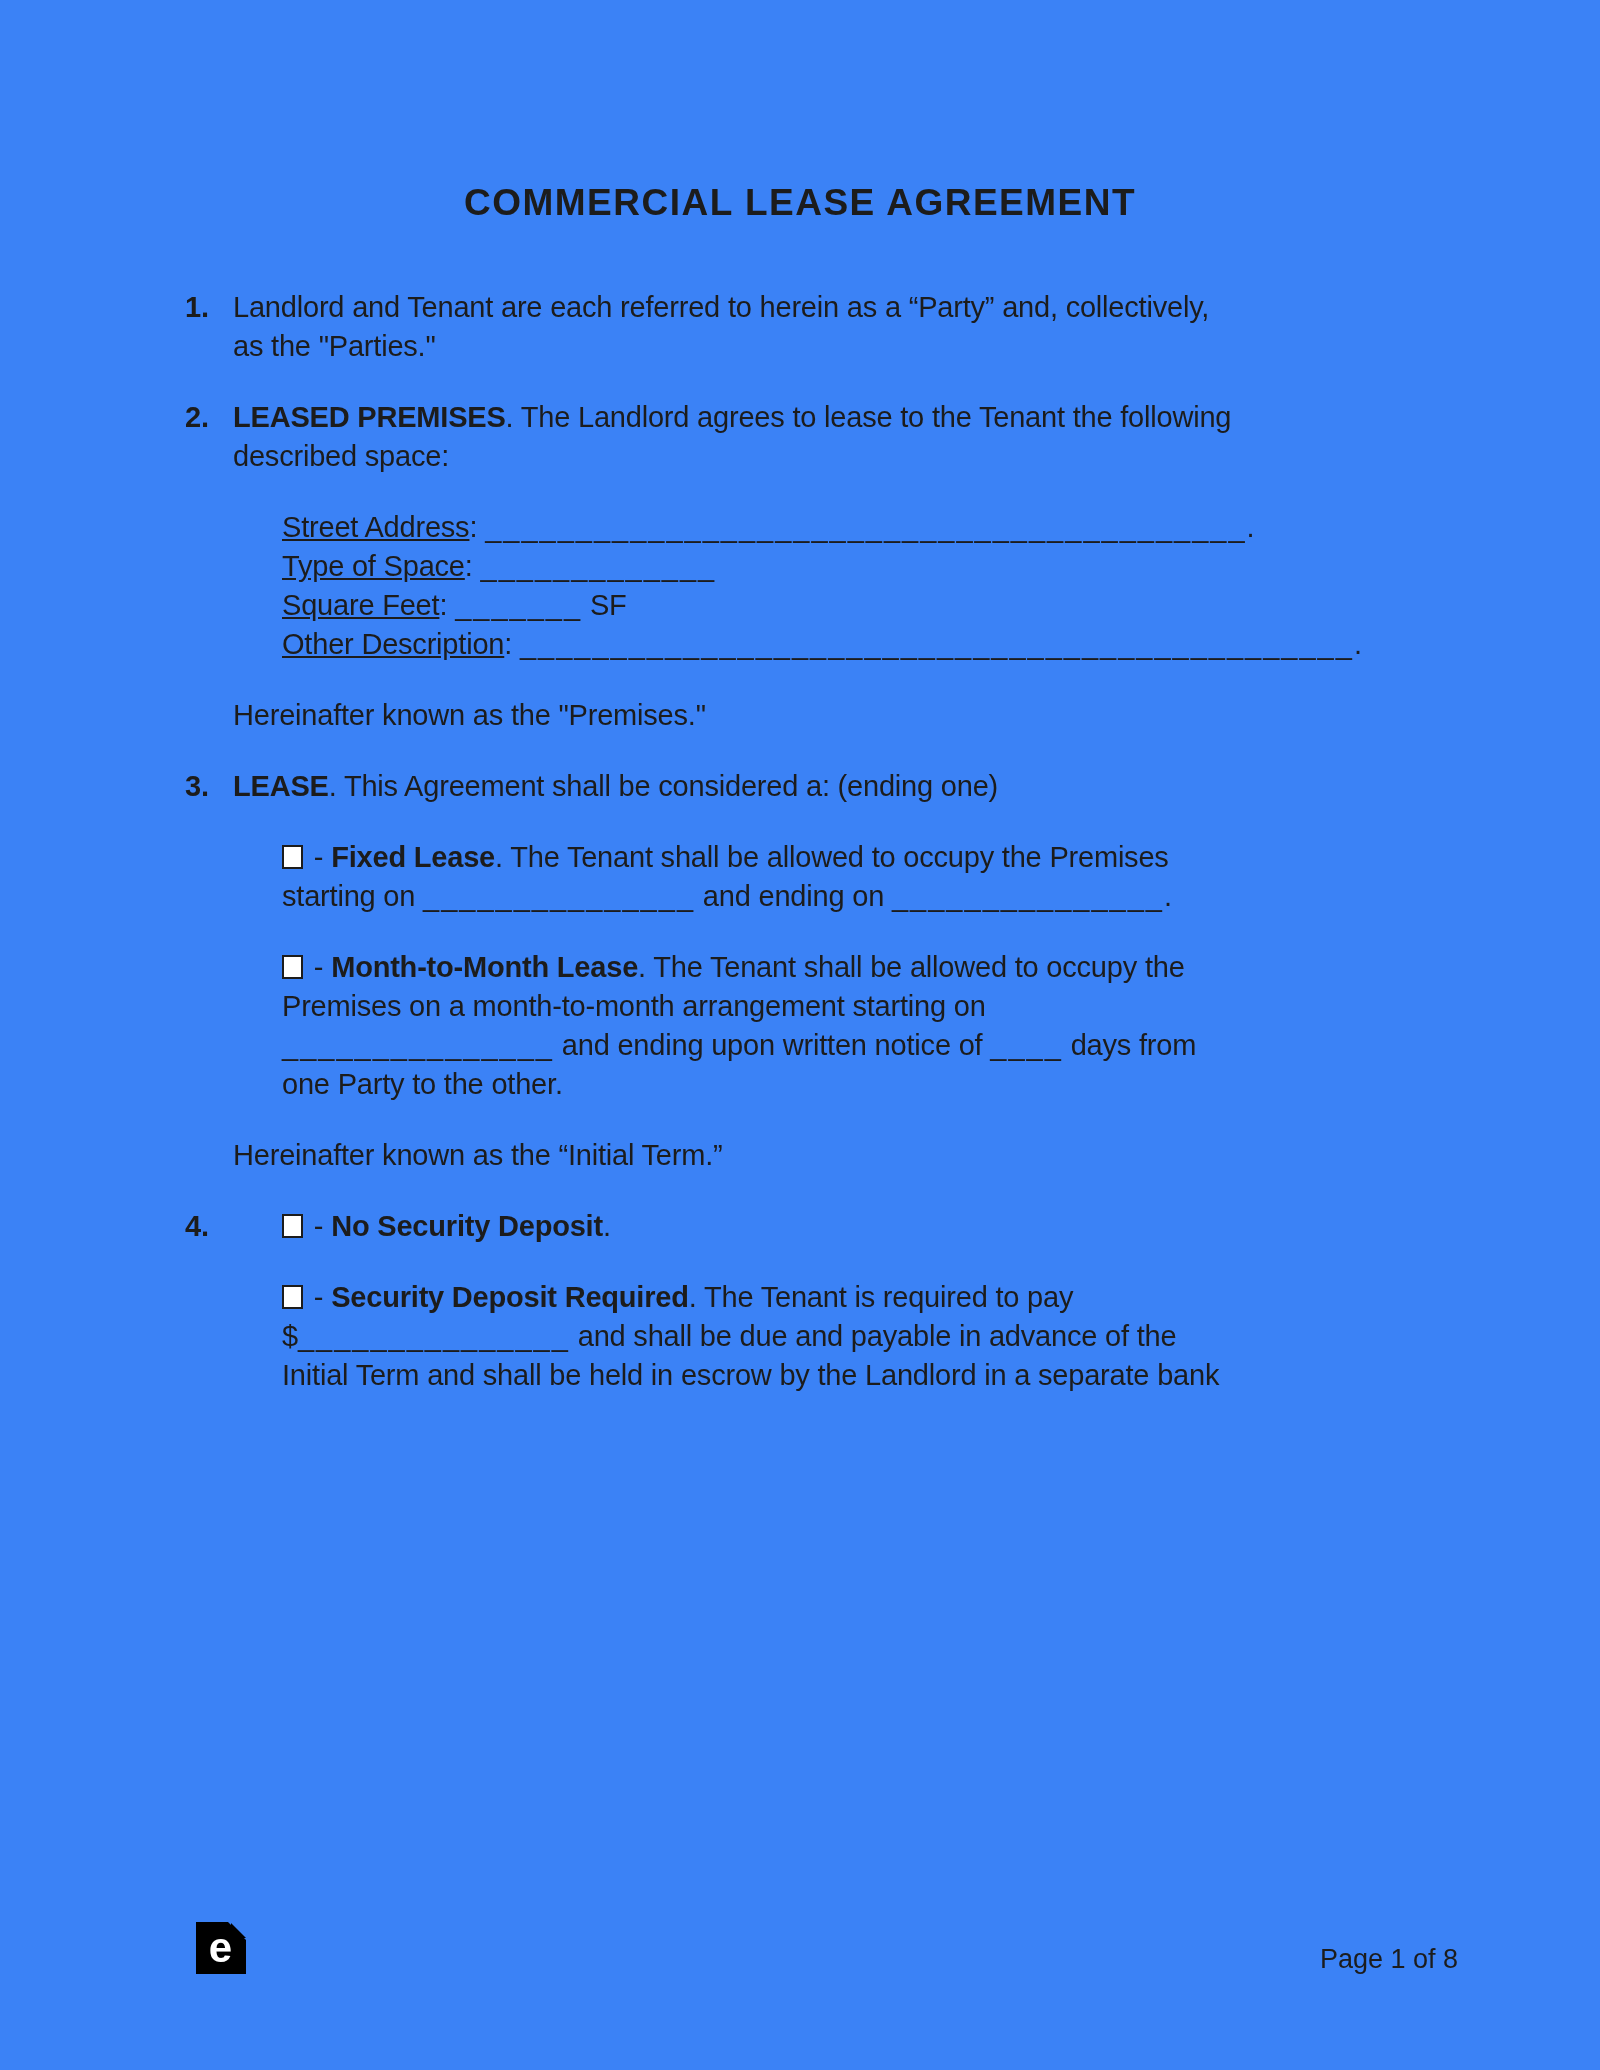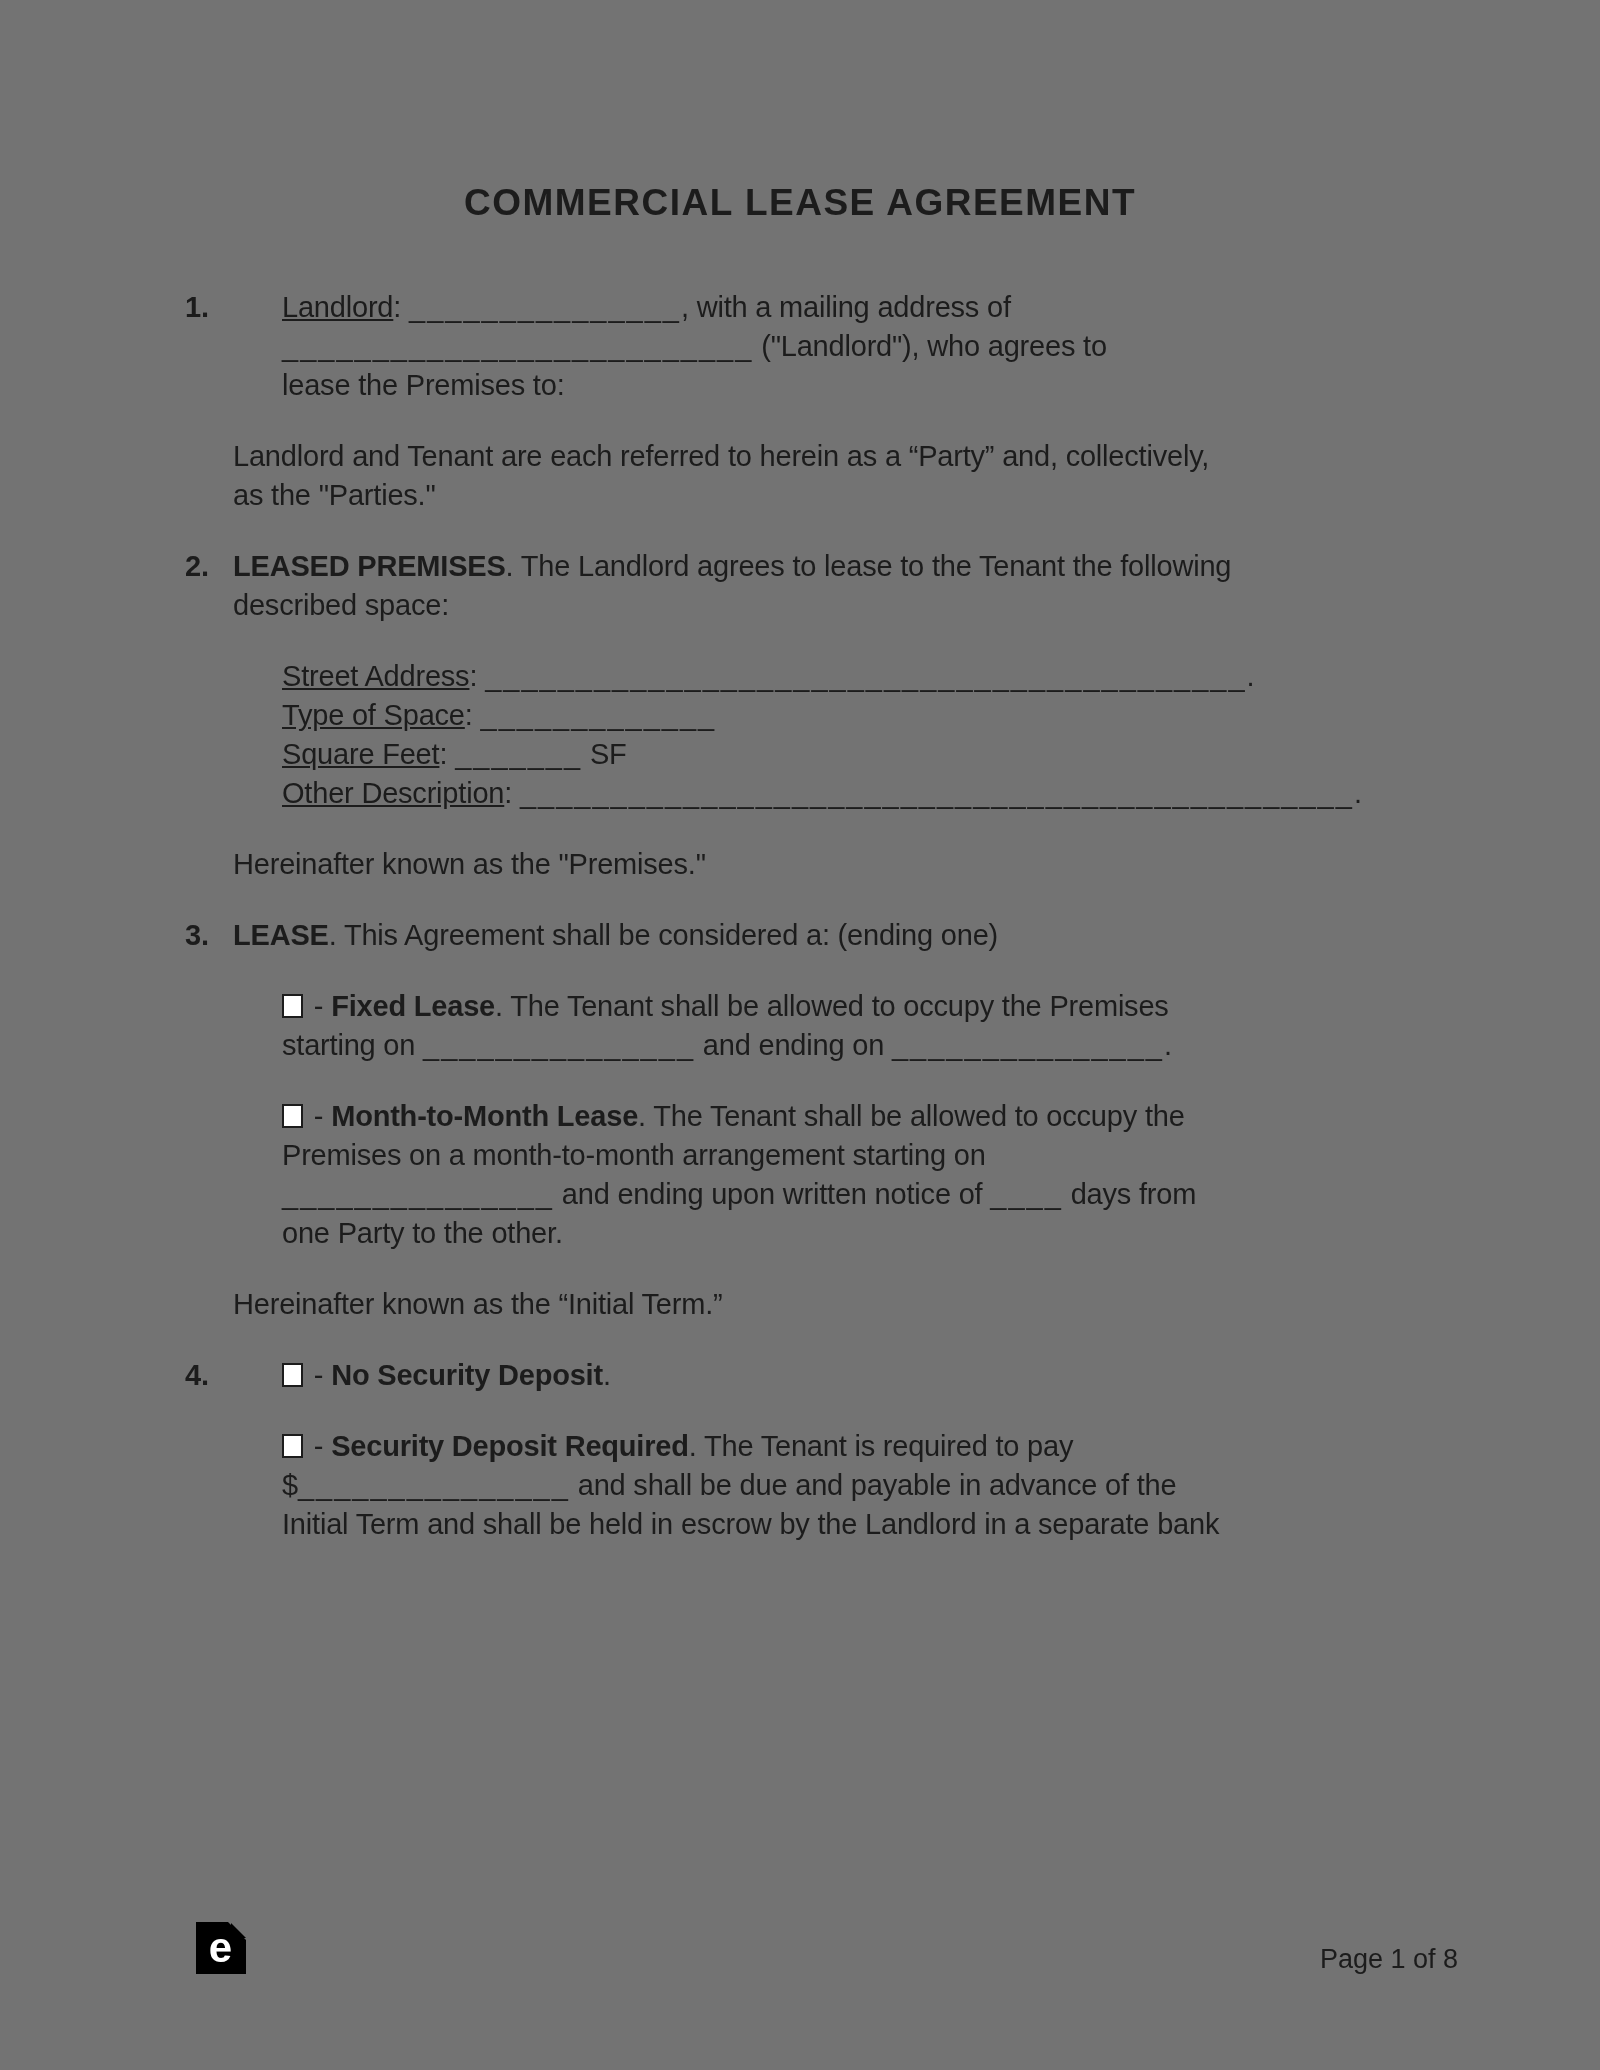--- a/index.html
+++ b/index.html
@@ -1,17 +1,17 @@
 <!DOCTYPE html>
 <html><head>
 <meta charset="utf-8">
 <style>
   html,body{margin:0;padding:0;background:#fff;}
   .page{
-    position:relative;width:1600px;height:2070px;background:#737373;
+    position:relative;width:1600px;height:2070px;background:#3b82f6;
     font-family:"Liberation Sans",sans-serif;color:#1c1c1c;overflow:hidden;
   }
   .title{
     position:absolute;top:182px;left:0;width:100%;margin:0;
     text-align:center;font-size:37px;font-weight:700;letter-spacing:1.5px;
   }
   .doc{
     position:absolute;left:185px;top:288px;width:1245px;
     font-size:29px;line-height:39px;letter-spacing:-0.2px;
   }
@@ -45,21 +45,20 @@
 </head>
 <body>
 
 <div class="page">
   <h1 class="title">COMMERCIAL LEASE AGREEMENT</h1>
 
   <div class="doc">
       <div class="sec">
         <span class="num">1.</span>
         <div class="sec-body">
-          <p class="para ind"><span class="u">Landlord</span><span class="t">: </span><span class="bl">_______________</span><span class="t">, with a mailing address of</span><br><span class="bl">__________________________</span><span class="t"> ("Landlord"), who agrees to</span><br><span class="t">lease the Premises to:</span></p>
           <p class="para"><span class="t">Landlord and Tenant are each referred to herein as a “Party” and, collectively,</span><br><span class="t">as the "Parties."</span></p>
         </div>
       </div>
       <div class="sec">
         <span class="num">2.</span>
         <div class="sec-body">
           <p class="para"><span class="b">LEASED PREMISES</span><span class="t">. The Landlord agrees to lease to the Tenant the following</span><br><span class="t">described space:</span></p>
           <p class="para ind"><span class="u">Street Address</span><span class="t">: </span><span class="bl">__________________________________________</span><span class="t">.</span><br><span class="u">Type of Space</span><span class="t">: </span><span class="bl">_____________</span><br><span class="u">Square Feet</span><span class="t">: </span><span class="bl">_______</span><span class="t"> SF</span><br><span class="u">Other Description</span><span class="t">: </span><span class="bl">______________________________________________</span><span class="t">.</span></p>
           <p class="para"><span class="t">Hereinafter known as the "Premises."</span></p>
         </div>

